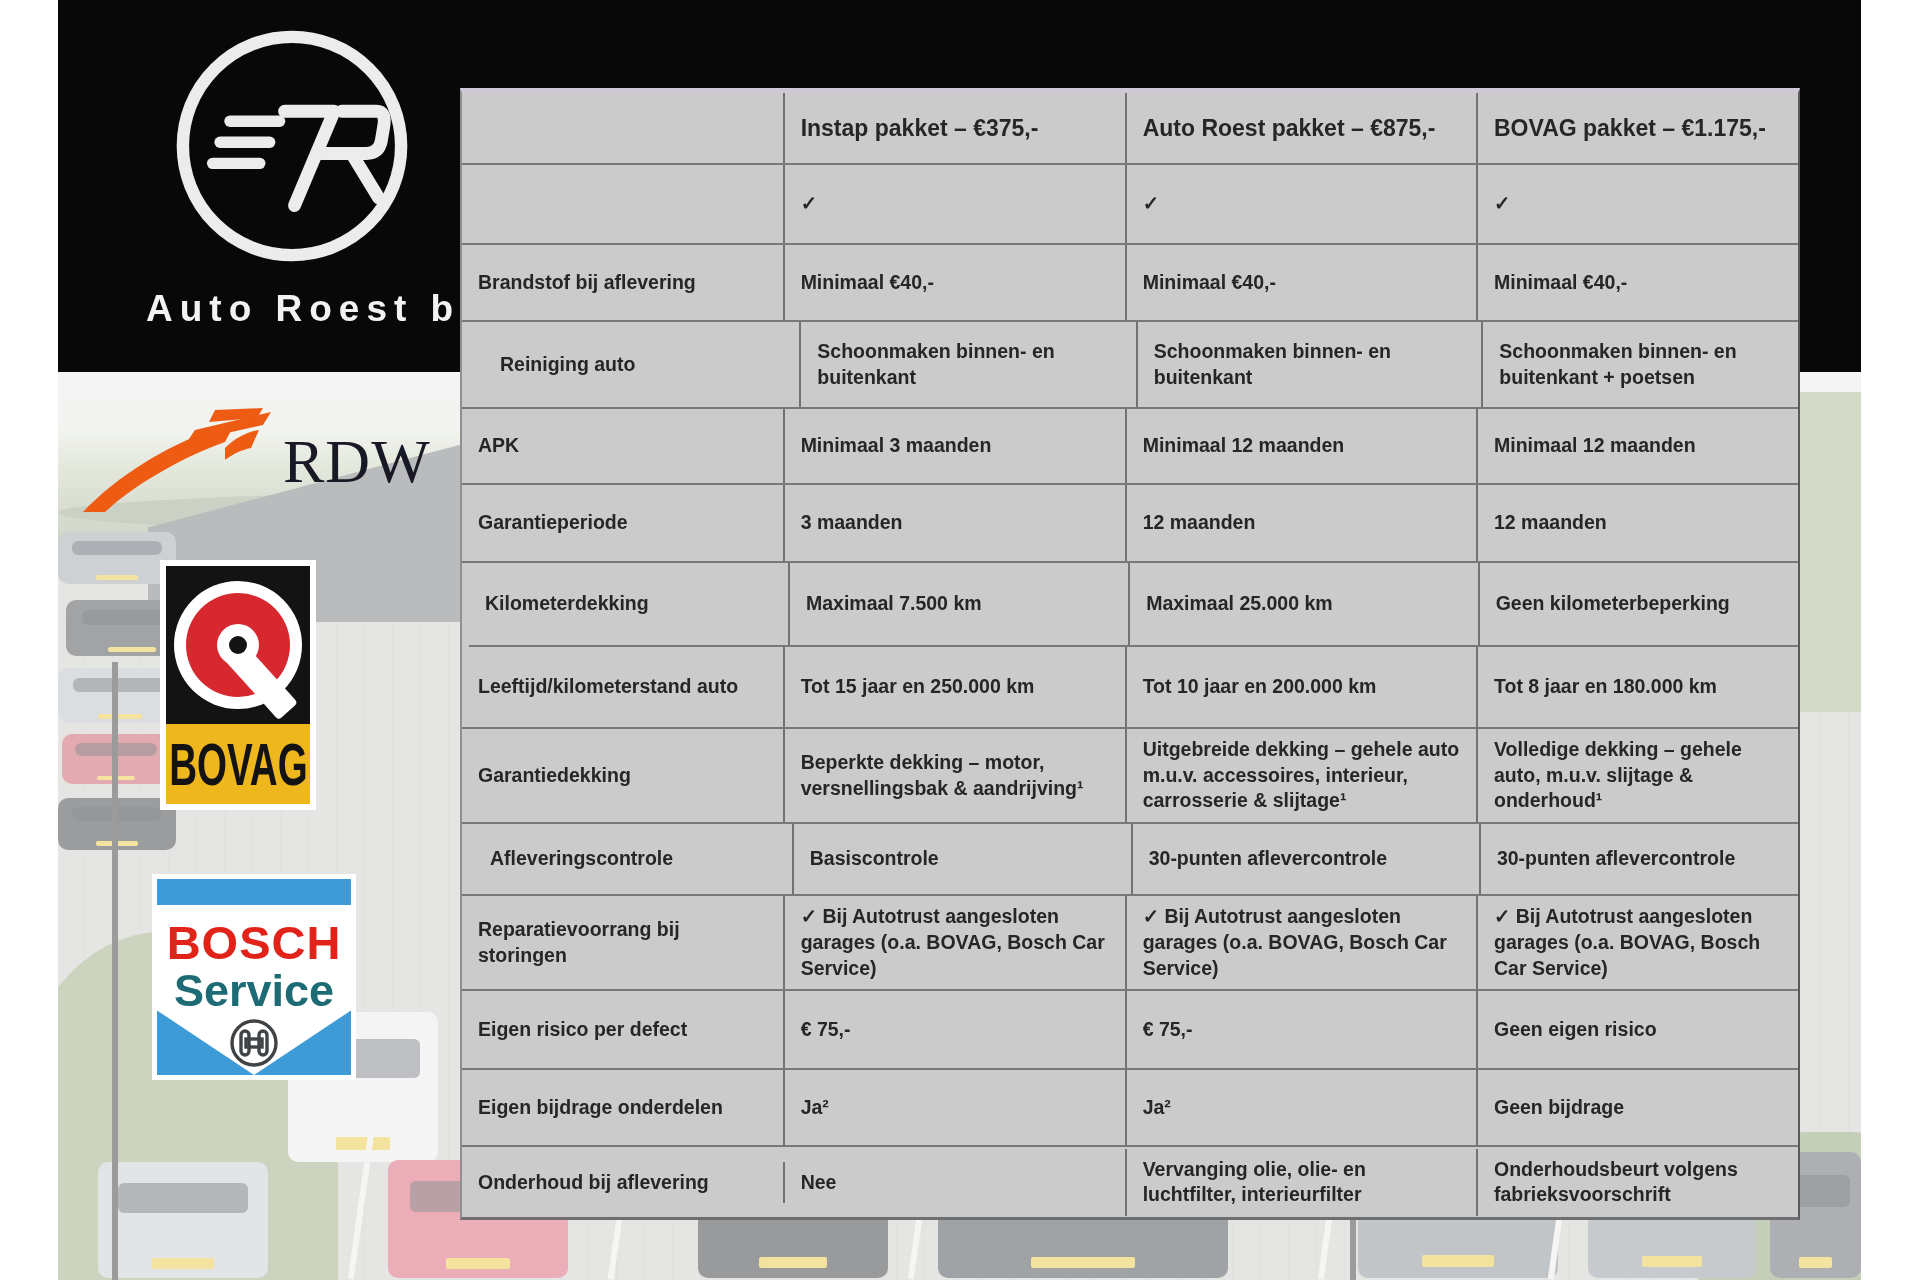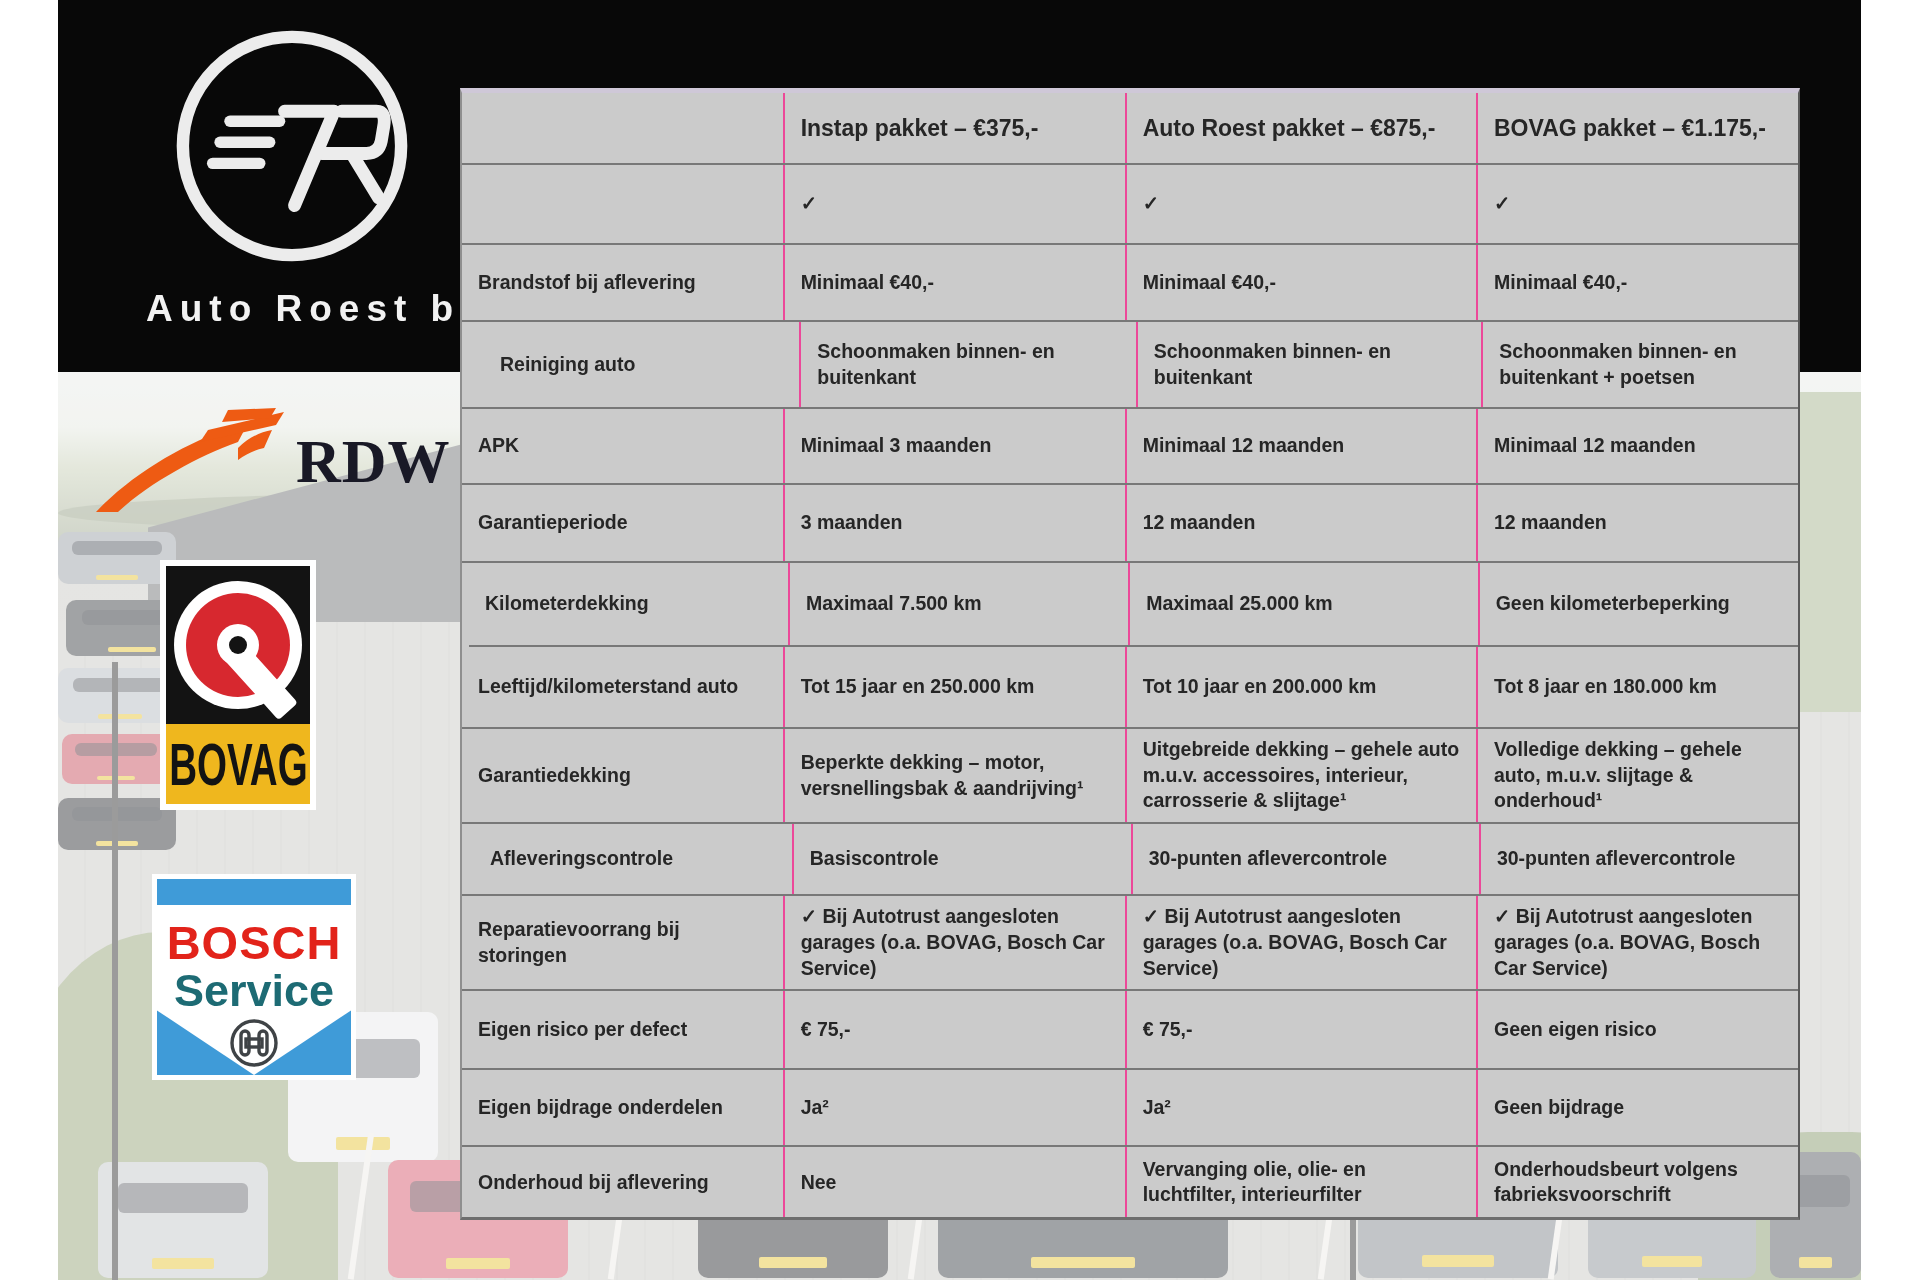--- a/index.html
+++ b/index.html
@@ -25,21 +25,21 @@
   .pole{position:absolute;width:6px;background:#2e2e2e;}
   .wash{position:absolute;inset:0;background:rgba(255,255,255,0.52);}
 
   
   .banner{position:absolute;left:58px;top:0;width:1803px;height:372px;background:#080808;}
   .ar-logo{position:absolute;left:110px;top:22px;width:248px;height:248px;}
   .ar-name{position:absolute;left:88px;top:288px;width:300px;color:#f2f2f2;font-size:37px;font-weight:700;
            letter-spacing:7px;white-space:nowrap;}
 
   
-  .rdw{position:absolute;left:88px;top:408px;width:340px;height:110px;font-weight:bold;}
+  .rdw{position:absolute;left:75px;top:408px;width:340px;height:110px;}
   .rdw svg{position:absolute;left:0;top:0;}
   .rdw-text{position:absolute;left:208px;top:22px;font-family:"Liberation Serif",serif;font-size:62px;
             color:#191926;letter-spacing:1px;line-height:1;}
 
   
   .bovag{position:absolute;left:160px;top:560px;width:156px;height:250px;background:#ffffff;padding:6px;box-sizing:border-box;}
   .bovag-top{position:relative;width:100%;height:158px;background:#131313;overflow:hidden;}
   .bovag-ring{position:absolute;left:50%;top:50%;width:128px;height:128px;transform:translate(-50%,-50%);
               background:#ffffff;border-radius:50%;}
   .bovag-disc{position:absolute;left:50%;top:50%;width:104px;height:104px;transform:translate(-50%,-50%);
@@ -64,21 +64,21 @@
             font-size:45px;font-weight:700;}
   .bosch-anchor{position:absolute;left:50%;top:138px;transform:translateX(-50%);}
 
   
   .pkg-table{position:absolute;left:460px;top:88px;width:1340px;background:#cbcbcb;
              border-top:5px solid #cfc8d8;border-left:2px solid #8f8f8f;border-right:2px solid #5a5a5a;
              border-bottom:3px solid #6e6e6e;box-sizing:border-box;color:#262626;}
   .t-row{display:flex;border-bottom:2px solid #787878;}
   .t-row:last-child{border-bottom:none;}
   .t-cell{box-sizing:border-box;display:flex;align-items:center;padding:8px 14px 8px 16px;
-          border-left:2px solid #ec4899;font-weight:700;font-size:19.5px;line-height:1.32;}
+          border-left:2px solid #737373;font-weight:700;font-size:19.5px;line-height:1.32;}
   .t-cell:first-child{border-left:none;}
   .t-cell.c0{width:24.0%;}
   .t-cell.c1{width:25.6%;}
   .t-cell.c2{width:26.3%;}
   .t-cell.c3{width:24.1%;}
   .t-row.hdr .t-cell{font-size:23px;}
 </style>
 </head>
 <body>
 
@@ -291,21 +291,21 @@
         <div class="t-cell c1">€ 75,-</div>
         <div class="t-cell c2">€ 75,-</div>
         <div class="t-cell c3">Geen eigen risico</div>
       </div>
       <div class="t-row " style="min-height: 75px;">
         <div class="t-cell c0">Eigen bijdrage onderdelen</div>
         <div class="t-cell c1">Ja²</div>
         <div class="t-cell c2">Ja²</div>
         <div class="t-cell c3">Geen bijdrage</div>
       </div>
-      <div class="t-row " style="min-height: 70px;">
+      <div class="t-row " style="min-height: 70px; align-items: center;">
         <div class="t-cell c0">Onderhoud bij aflevering</div>
         <div class="t-cell c1">Nee</div>
         <div class="t-cell c2">Vervanging olie, olie- en luchtfilter, interieurfilter</div>
         <div class="t-cell c3">Onderhoudsbeurt volgens fabrieksvoorschrift</div>
       </div>
     </div>
 
 </div>
 
 </body></html>

